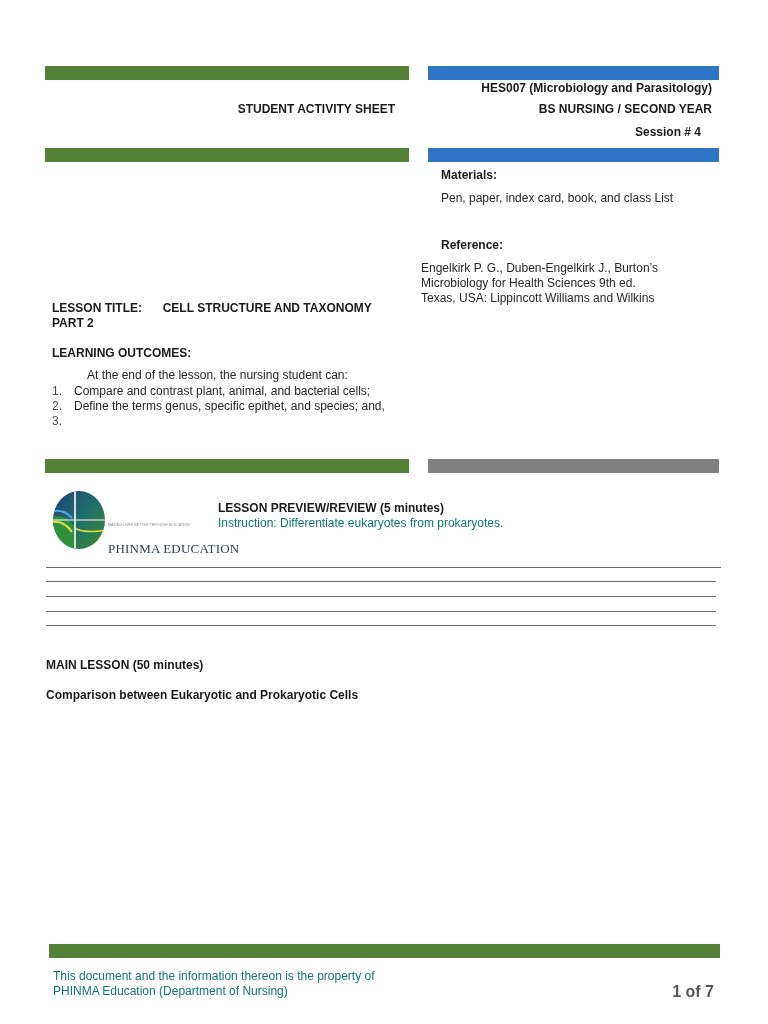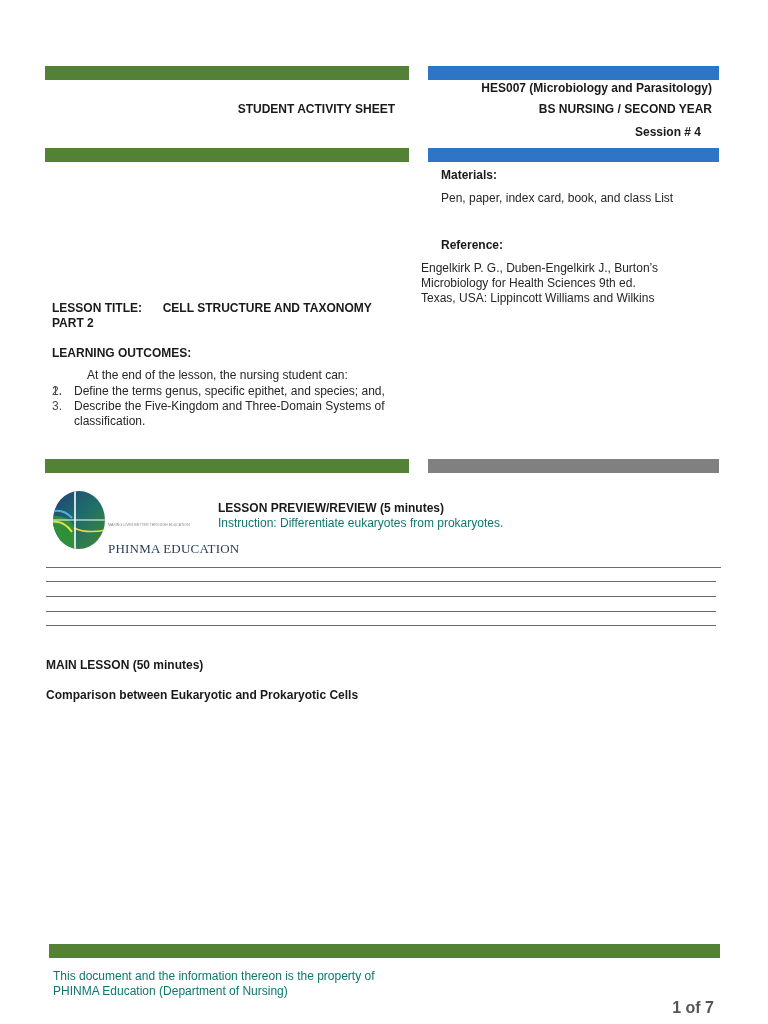--- a/index.html
+++ b/index.html
@@ -49,23 +49,23 @@
   <span>LESSON TITLE:</span>
   <span style="display:inline-block; width:14px;"></span>
   <span>CELL STRUCTURE AND TAXONOMY</span>
   <br>
   <span>PART 2</span>
 </div>
 
 <div class="abs b t12" style="left:52px; top:346px;">LEARNING OUTCOMES:</div>
 <div class="abs t12" style="left:52px; top:368px; color:#262626;margin-left:35px;">At the end of the lesson, the nursing student can:</div>
 <ol class="outcomes abs" style="left:52px; top:384px; width:360px;">
-  <li><span class="num">1.</span></li>
+  <li><span class="num">1.</span><span>Compare and contrast plant, animal, and bacterial cells;</span></li>
   <li><span class="num">2.</span><span> Define the terms genus, specific epithet, and species; and,</span></li>
-  <li><span class="num">3.</span><span> Describe the Five-Kingdom and Three-Domain Systems of classification.</span></li>
+  <li><span class="num">3.</span></li>
 </ol>
 
 <div class="bar green" style="left:45px; top:459px; width:364px;"></div>
 <div class="bar gray" style="left:428px; top:459px; width:291px;"></div>
 
 <div class="abs" style="left:52px; top:490px; width:160px; height:62px;">
   <svg width="54" height="60" viewBox="0 0 54 60" style="position:absolute; left:0; top:0;">
     <defs>
       <clipPath id="gc">
           <ellipse cx="27" cy="30" rx="26" ry="29"></ellipse>
@@ -103,13 +103,13 @@
   <span class="b">MAIN LESSON</span>
   <span class="b" style="">(50 minutes)</span>
 </div>
 <div class="abs b t12" style="left:46px; top:688px;">Comparison between Eukaryotic and Prokaryotic Cells</div>
 
 <div class="bar green" style="left:49px; top:944px; width:671px;"></div>
 <div class="abs footer-note" style="left:53px; top:969px;">
   <div>This document and the information thereon is the property of</div>
   <div>PHINMA Education (Department of Nursing)</div>
 </div>
-<div class="abs page-num right" style="left:620px; top:983px; width:94px;margin-top:16px;">1 of 7</div>
+<div class="abs page-num right" style="left:620px; top:983px; width:94px;">1 of 7</div>
 
 </body></html>

